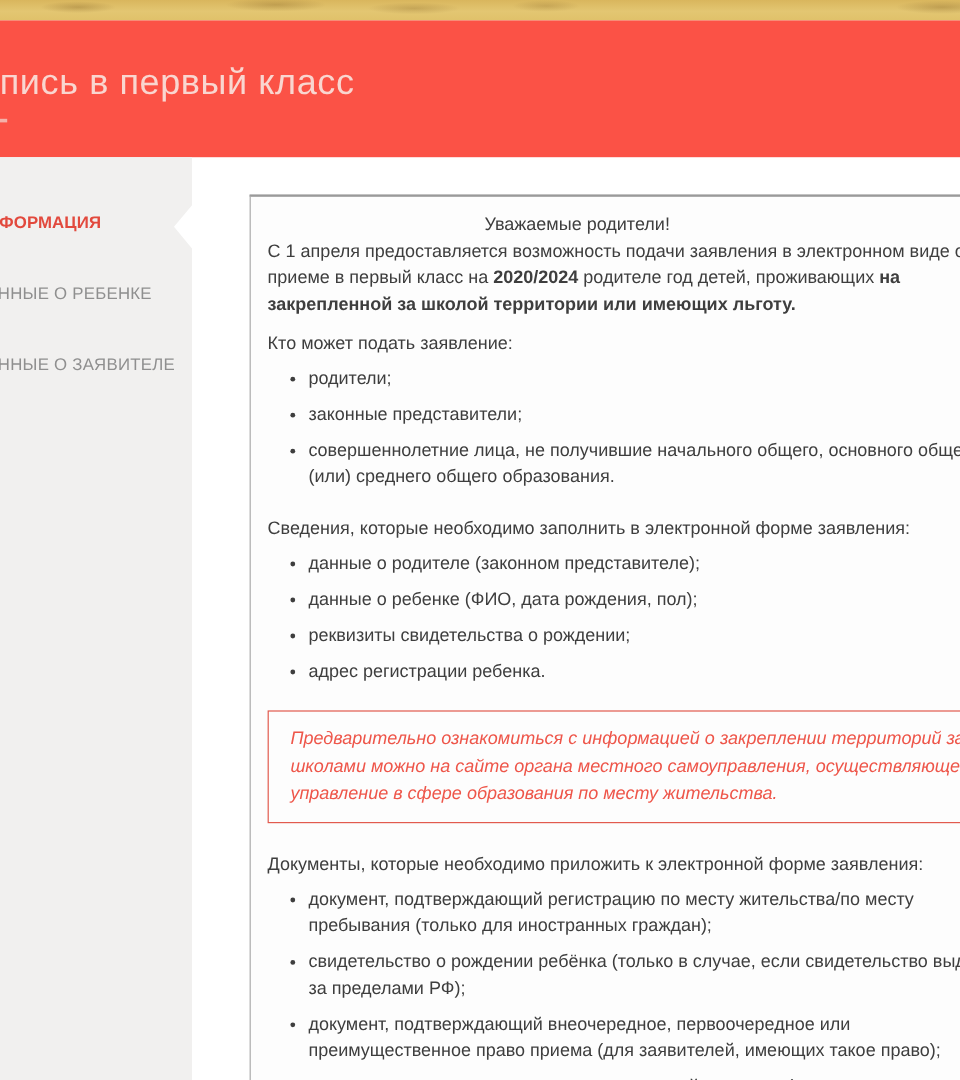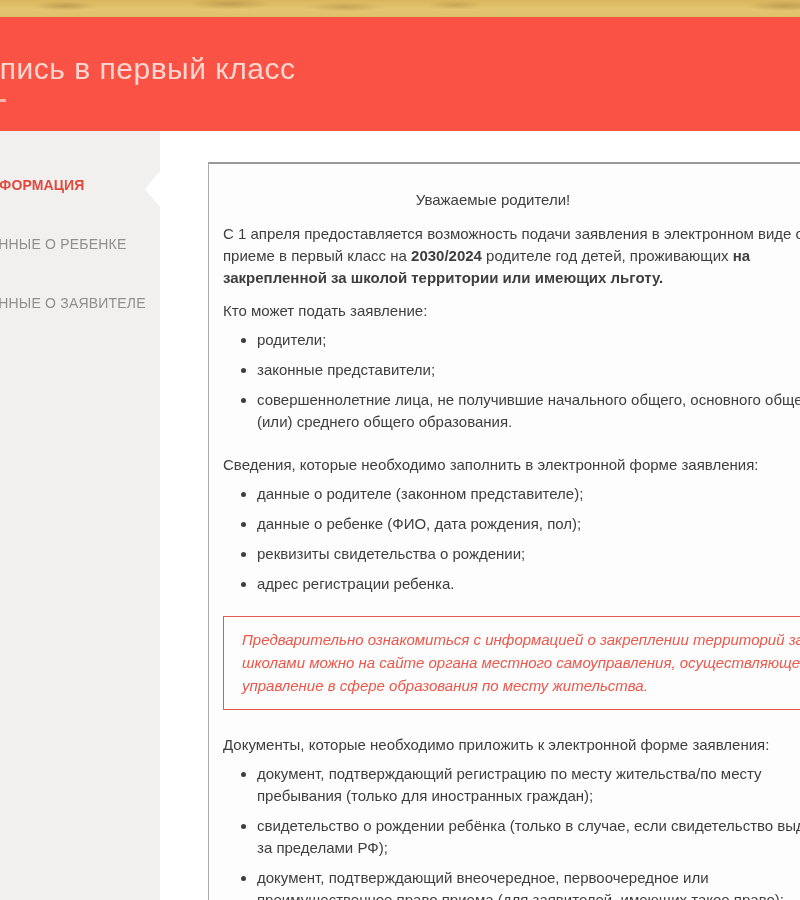--- a/index.html
+++ b/index.html
@@ -58,21 +58,21 @@
   
   .panel{
     position:absolute;top:162px;left:208px;width:645px;height:800px;
     box-sizing:border-box;
     background:#fdfdfd;
     border:1px solid #ababab;border-top:2px solid #9a9a9a;
     padding:13px 16px 20px 14px;
     font-size:15px;line-height:22px;
   }
   .panel p{margin:0 0 11px 0;}
-  .welcome{width:516px;text-align:center;margin:12px !important;}
+  .welcome{width:516px;text-align:center;margin:0 !important;}
   .intro{margin:0 0 11px 0;}
   .panel ul{margin:2px 0 21px 0;padding-left:34px;}
   .panel li{margin-bottom:8px;}
   .sec-title{margin-bottom:7px !important;}
   .notice{
     box-sizing:border-box;
     border:1.5px solid #e25a4e;
     color:#ee564a;font-style:italic;
     padding:11px 16px 12px 18px;
     margin:17px 0 24px 0;
@@ -101,21 +101,21 @@
     <li>
       <span class="lbl">ДАННЫЕ О ЗАЯВИТЕЛЕ</span>
     </li>
   </ul>
 </div>
 <div class="notch"></div>
 
 <div class="panel">
   <p class="welcome">Уважаемые родители!</p>
 
-  <p class="intro"><span>С 1 апреля предоставляется возможность подачи заявления в электронном виде о приеме в первый класс на </span><b>2030/2024</b><span> родителе год детей, проживающих </span><b>на закрепленной за школой территории или имеющих льготу.</b></p>
+  <p class="intro"><span>С 1 апреля предоставляется возможность подачи заявления в электронном виде о приеме в первый класс на </span><b>2020/2024</b><span> родителе год детей, проживающих </span><b>на закрепленной за школой территории или имеющих льготу.</b></p>
 
   <p class="sec-title">Кто может подать заявление:</p>
   <ul>
     <li>родители;</li>
     <li>законные представители;</li>
     <li>совершеннолетние лица, не получившие начального общего, основного общего и (или) среднего общего образования.</li>
   </ul>
 
   <p class="sec-title">Сведения, которые необходимо заполнить в электронной форме заявления:</p>
   <ul>

